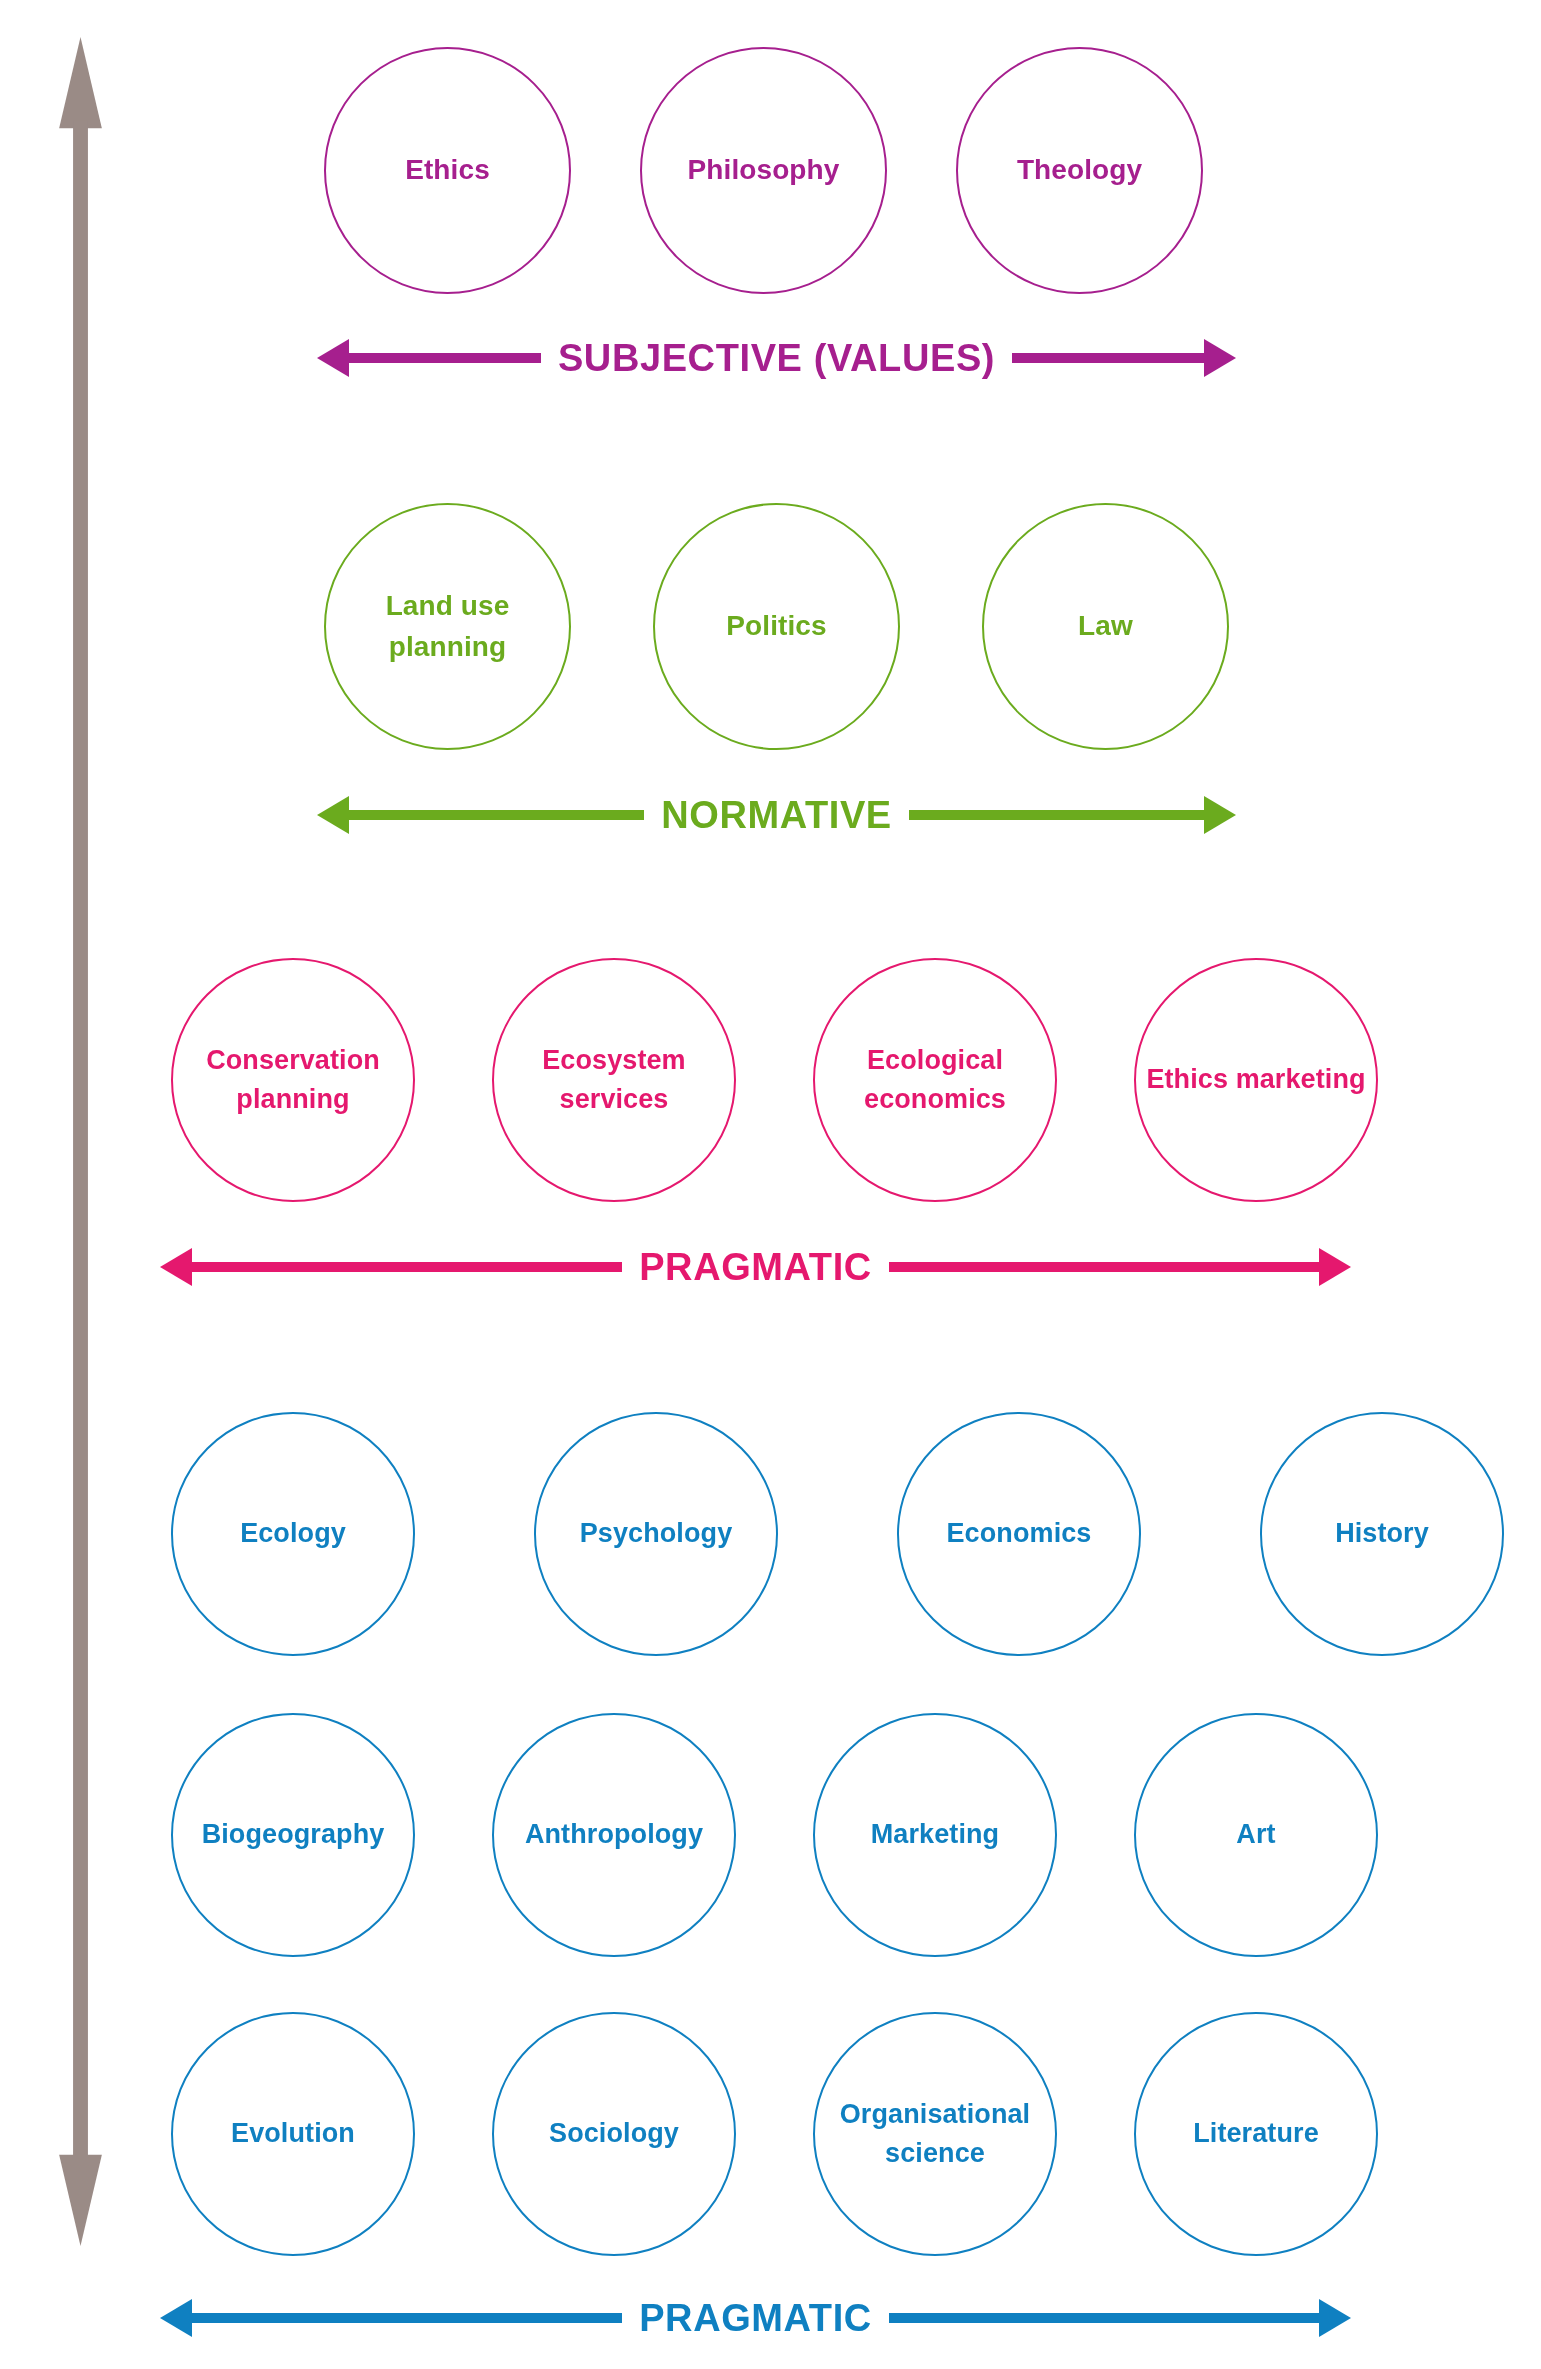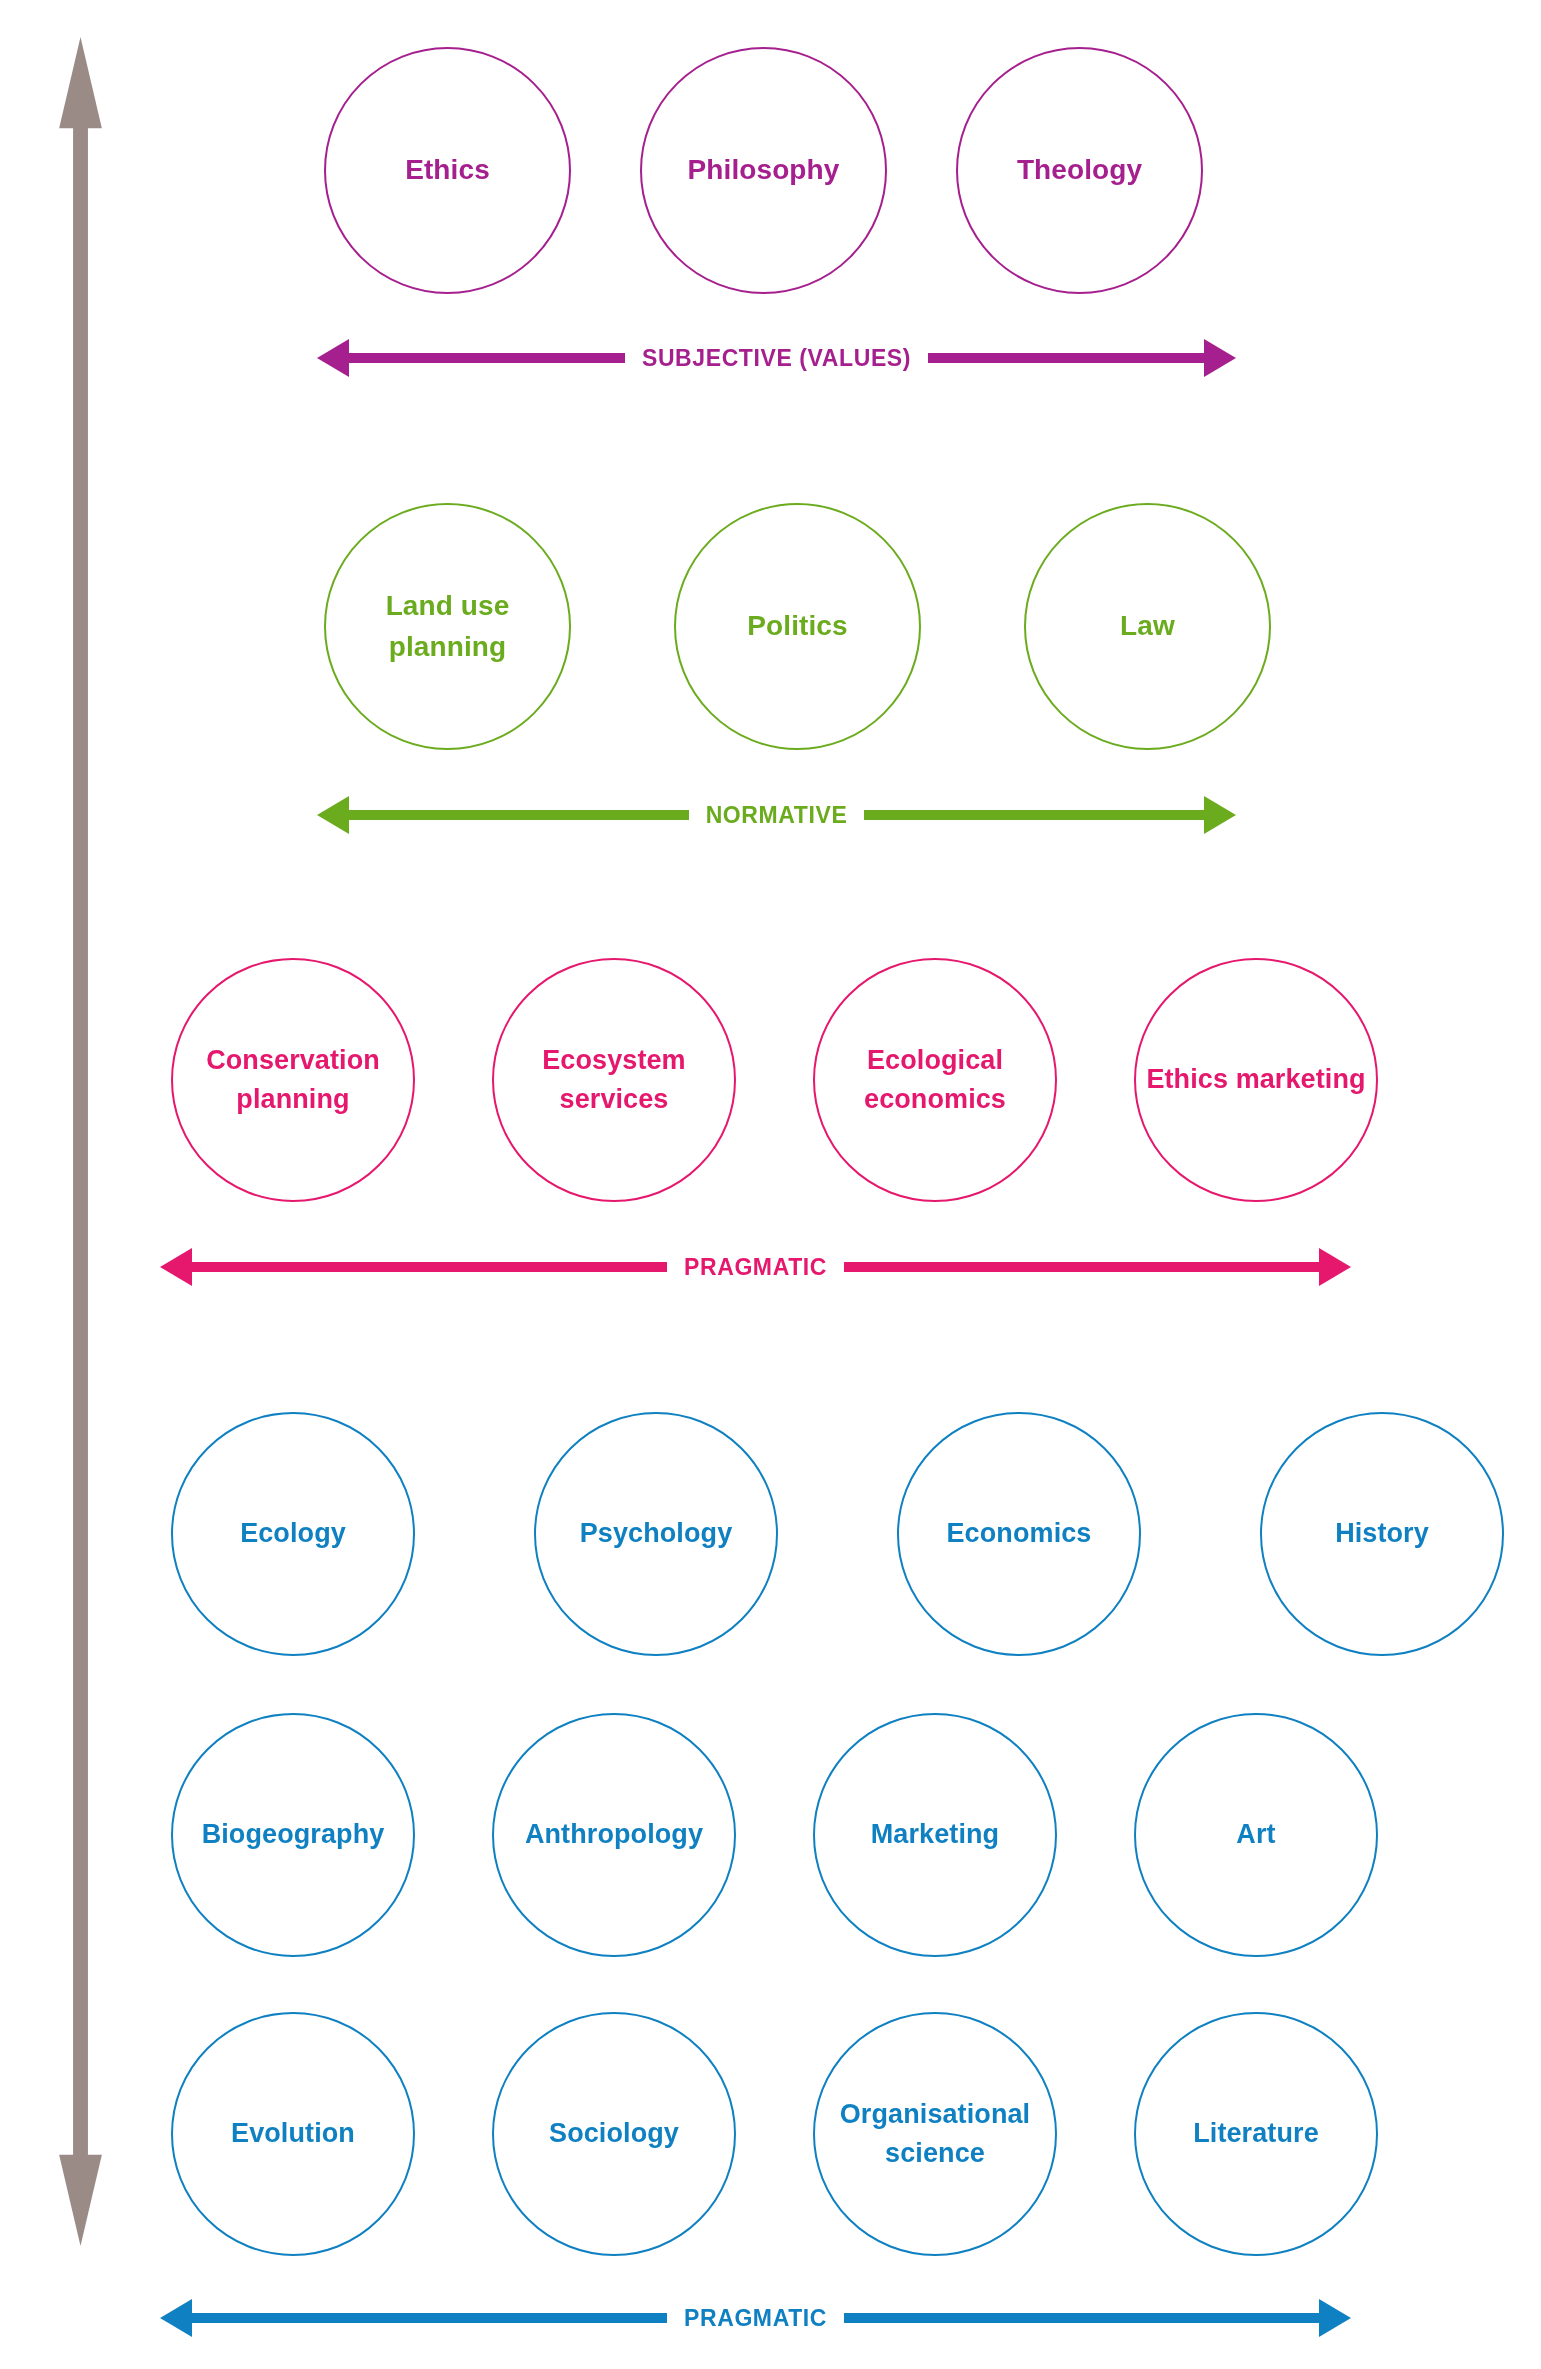--- a/index.html
+++ b/index.html
@@ -82,21 +82,21 @@
   .axis-arrow .head.left  { border-right: 32px solid var(--c); }
   .axis-arrow .head.right { border-left: 32px solid var(--c); }
   .axis-arrow .bar {
     flex: 1 1 auto;
     height: 10.3px;
     background: var(--c);
   }
   .axis-arrow .axis-label {
     flex: 0 0 auto;
     padding: 0 17px;
-    font-size: 23px;
+    font-size: 38px;
     font-weight: 700;
     letter-spacing: 0.6px;
     color: var(--c);
     white-space: nowrap;
   }
 </style>
 </head>
 <body>
 
 <div id="canvas">
@@ -122,21 +122,21 @@
   </div>
 
   <div class="axis-arrow" style="left:317px; top:331px; width:919px; --c:#A61F8E;">
     <div class="head left"></div>
     <div class="bar"></div>
     <div class="axis-label">SUBJECTIVE (VALUES)</div>
     <div class="bar"></div>
     <div class="head right"></div>
   </div>
 
-  <div class="circle-row row-top" style="left:324px; top:503px; gap:103px; --c:#6BAB1E;">
+  <div class="circle-row row-top" style="left:324px; top:503px; gap:82px; --c:#6BAB1E;">
     <div class="node" style="--c:#6BAB1E;">
       <span>Land use planning</span>
     </div>
     <div class="node" style="--c:#6BAB1E;">
       <span>Politics</span>
     </div>
     <div class="node" style="--c:#6BAB1E;">
       <span>Law</span>
     </div>
   </div>

